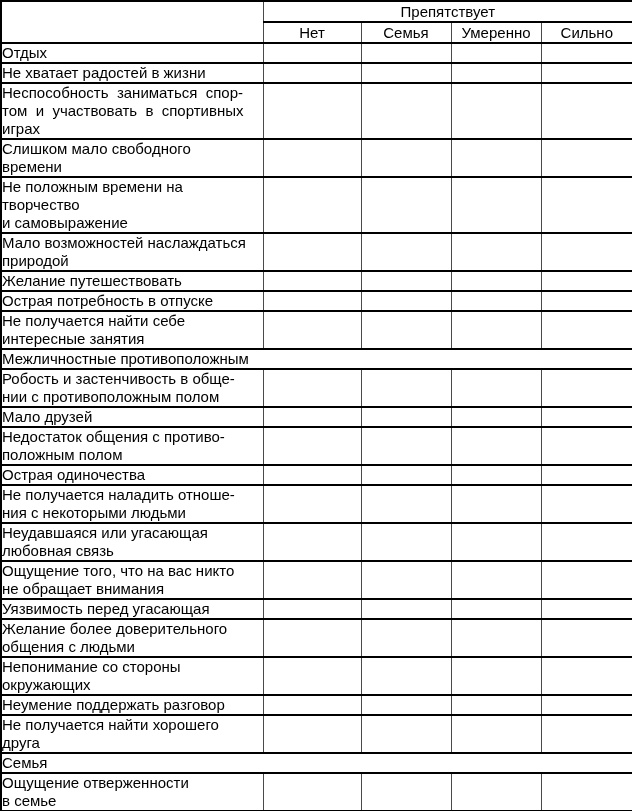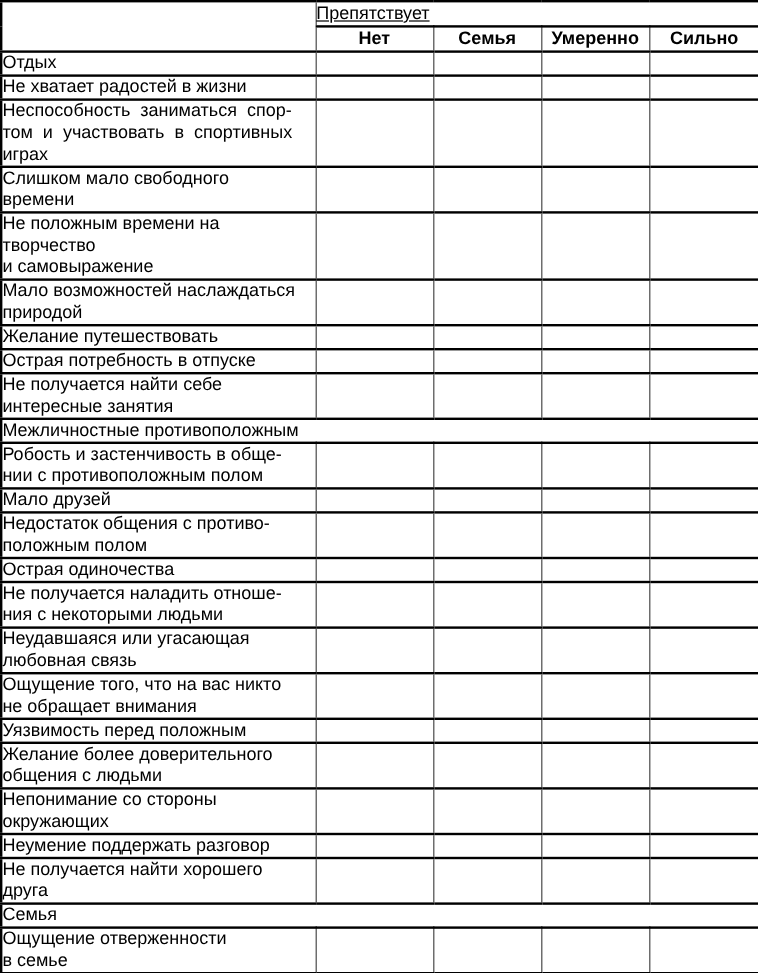--- a/index.html
+++ b/index.html
@@ -29,28 +29,27 @@
     border-top: 2px solid #000;
     border-bottom: 2px solid #000;
     padding: 0;
     box-sizing: border-box;
   }
   table.obstacles {
     border: 2px solid #000;
   }
   th.group-header {
     font-weight: 400;
-    text-align: left;
+    text-align: center;
     line-height: 19px;
     height: 19px;
     vertical-align: middle;
-    text-decoration: underline;
   }
   th.col-header {
-    font-weight: 700;
+    font-weight: 400;
     text-align: center;
     line-height: 19px;
     height: 19px;
     vertical-align: middle;
   }
   td.corner-cell {
     background: #fff;
   }
   td.row-label {
     text-align: left;
@@ -216,21 +215,21 @@
         </tr>
         <tr>
           <td class="row-label">Ощущение того, что на вас никто
 не обращает внимания</td>
           <td class="answer-cell"></td>
           <td class="answer-cell"></td>
           <td class="answer-cell"></td>
           <td class="answer-cell"></td>
         </tr>
         <tr>
-          <td class="row-label">Уязвимость перед положным</td>
+          <td class="row-label">Уязвимость перед угасающая</td>
           <td class="answer-cell"></td>
           <td class="answer-cell"></td>
           <td class="answer-cell"></td>
           <td class="answer-cell"></td>
         </tr>
         <tr>
           <td class="row-label">Желание более доверительного
 общения с людьми</td>
           <td class="answer-cell"></td>
           <td class="answer-cell"></td>

